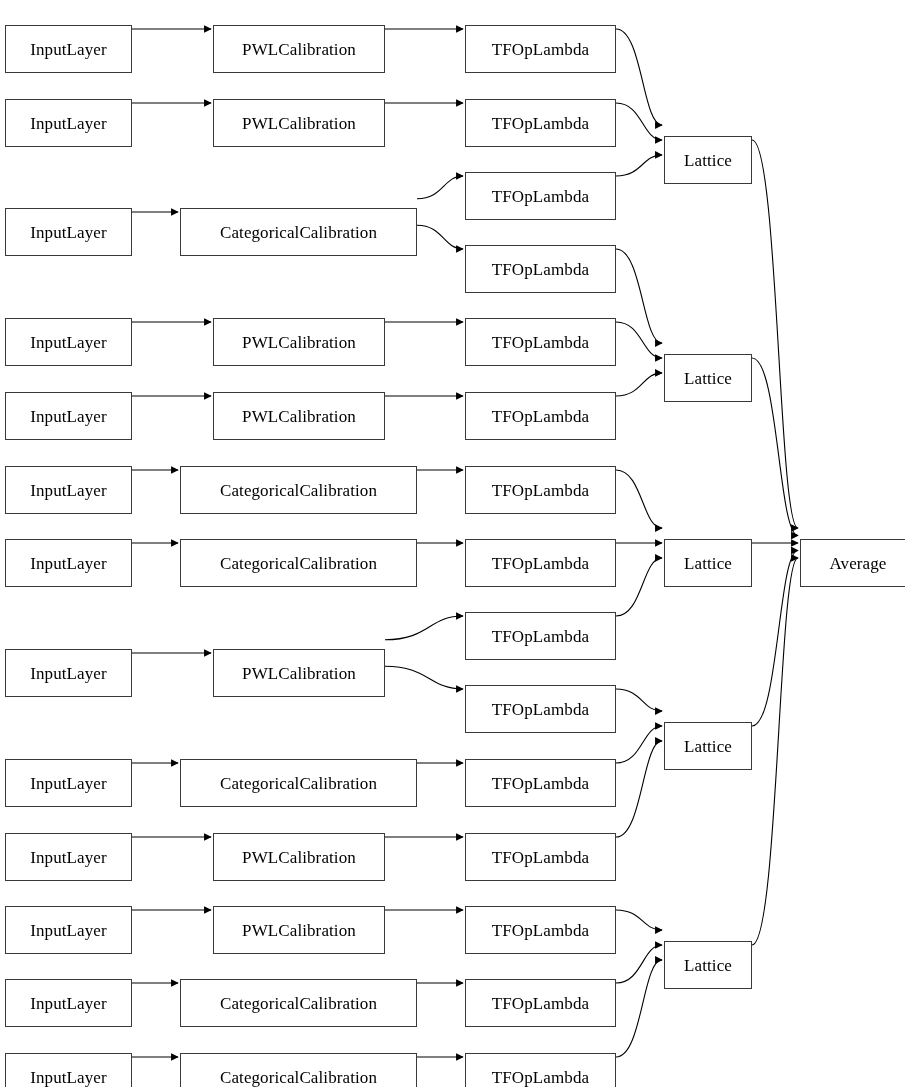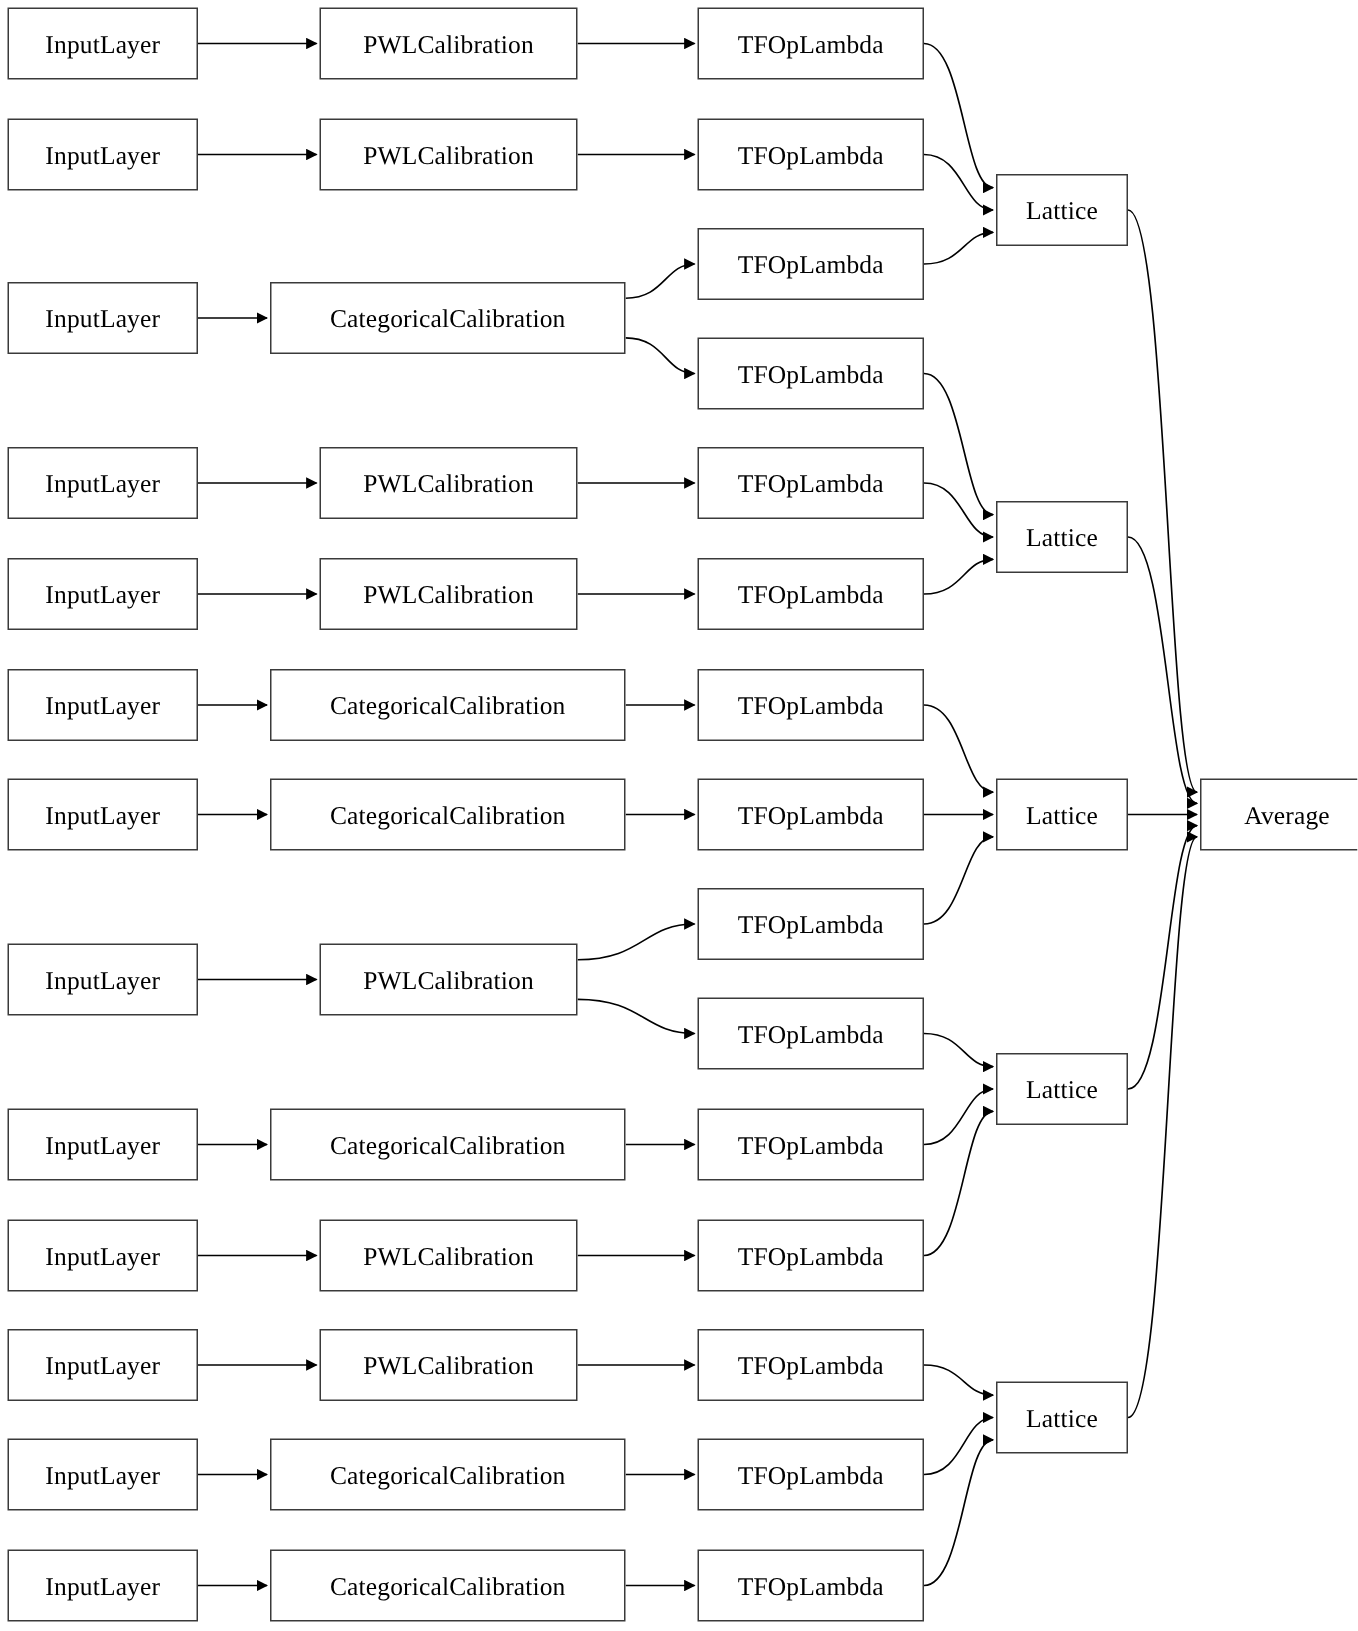--- a/index.html
+++ b/index.html
@@ -31,20 +31,21 @@
     background: #ffffff;
     display: flex;
     align-items: center;
     justify-content: center;
     color: #000000;
     font-size: 17px;
     line-height: 1;
     white-space: nowrap;
     letter-spacing: 0.1px;
     z-index: 2;
+    margin-top: 20px;
   }
 </style>
 </head>
 <body>
 
 <div id="graph-root">
   <svg id="edge-layer" viewBox="0 0 905 1087" width="905" height="1087">
     <defs>
       <marker id="arrow" viewBox="0 0 10 10" refX="9" refY="5" markerWidth="7" markerHeight="7" orient="auto-start-reverse">
         <path d="M 0 0 L 10 5 L 0 10 z" fill="#000000"></path>

